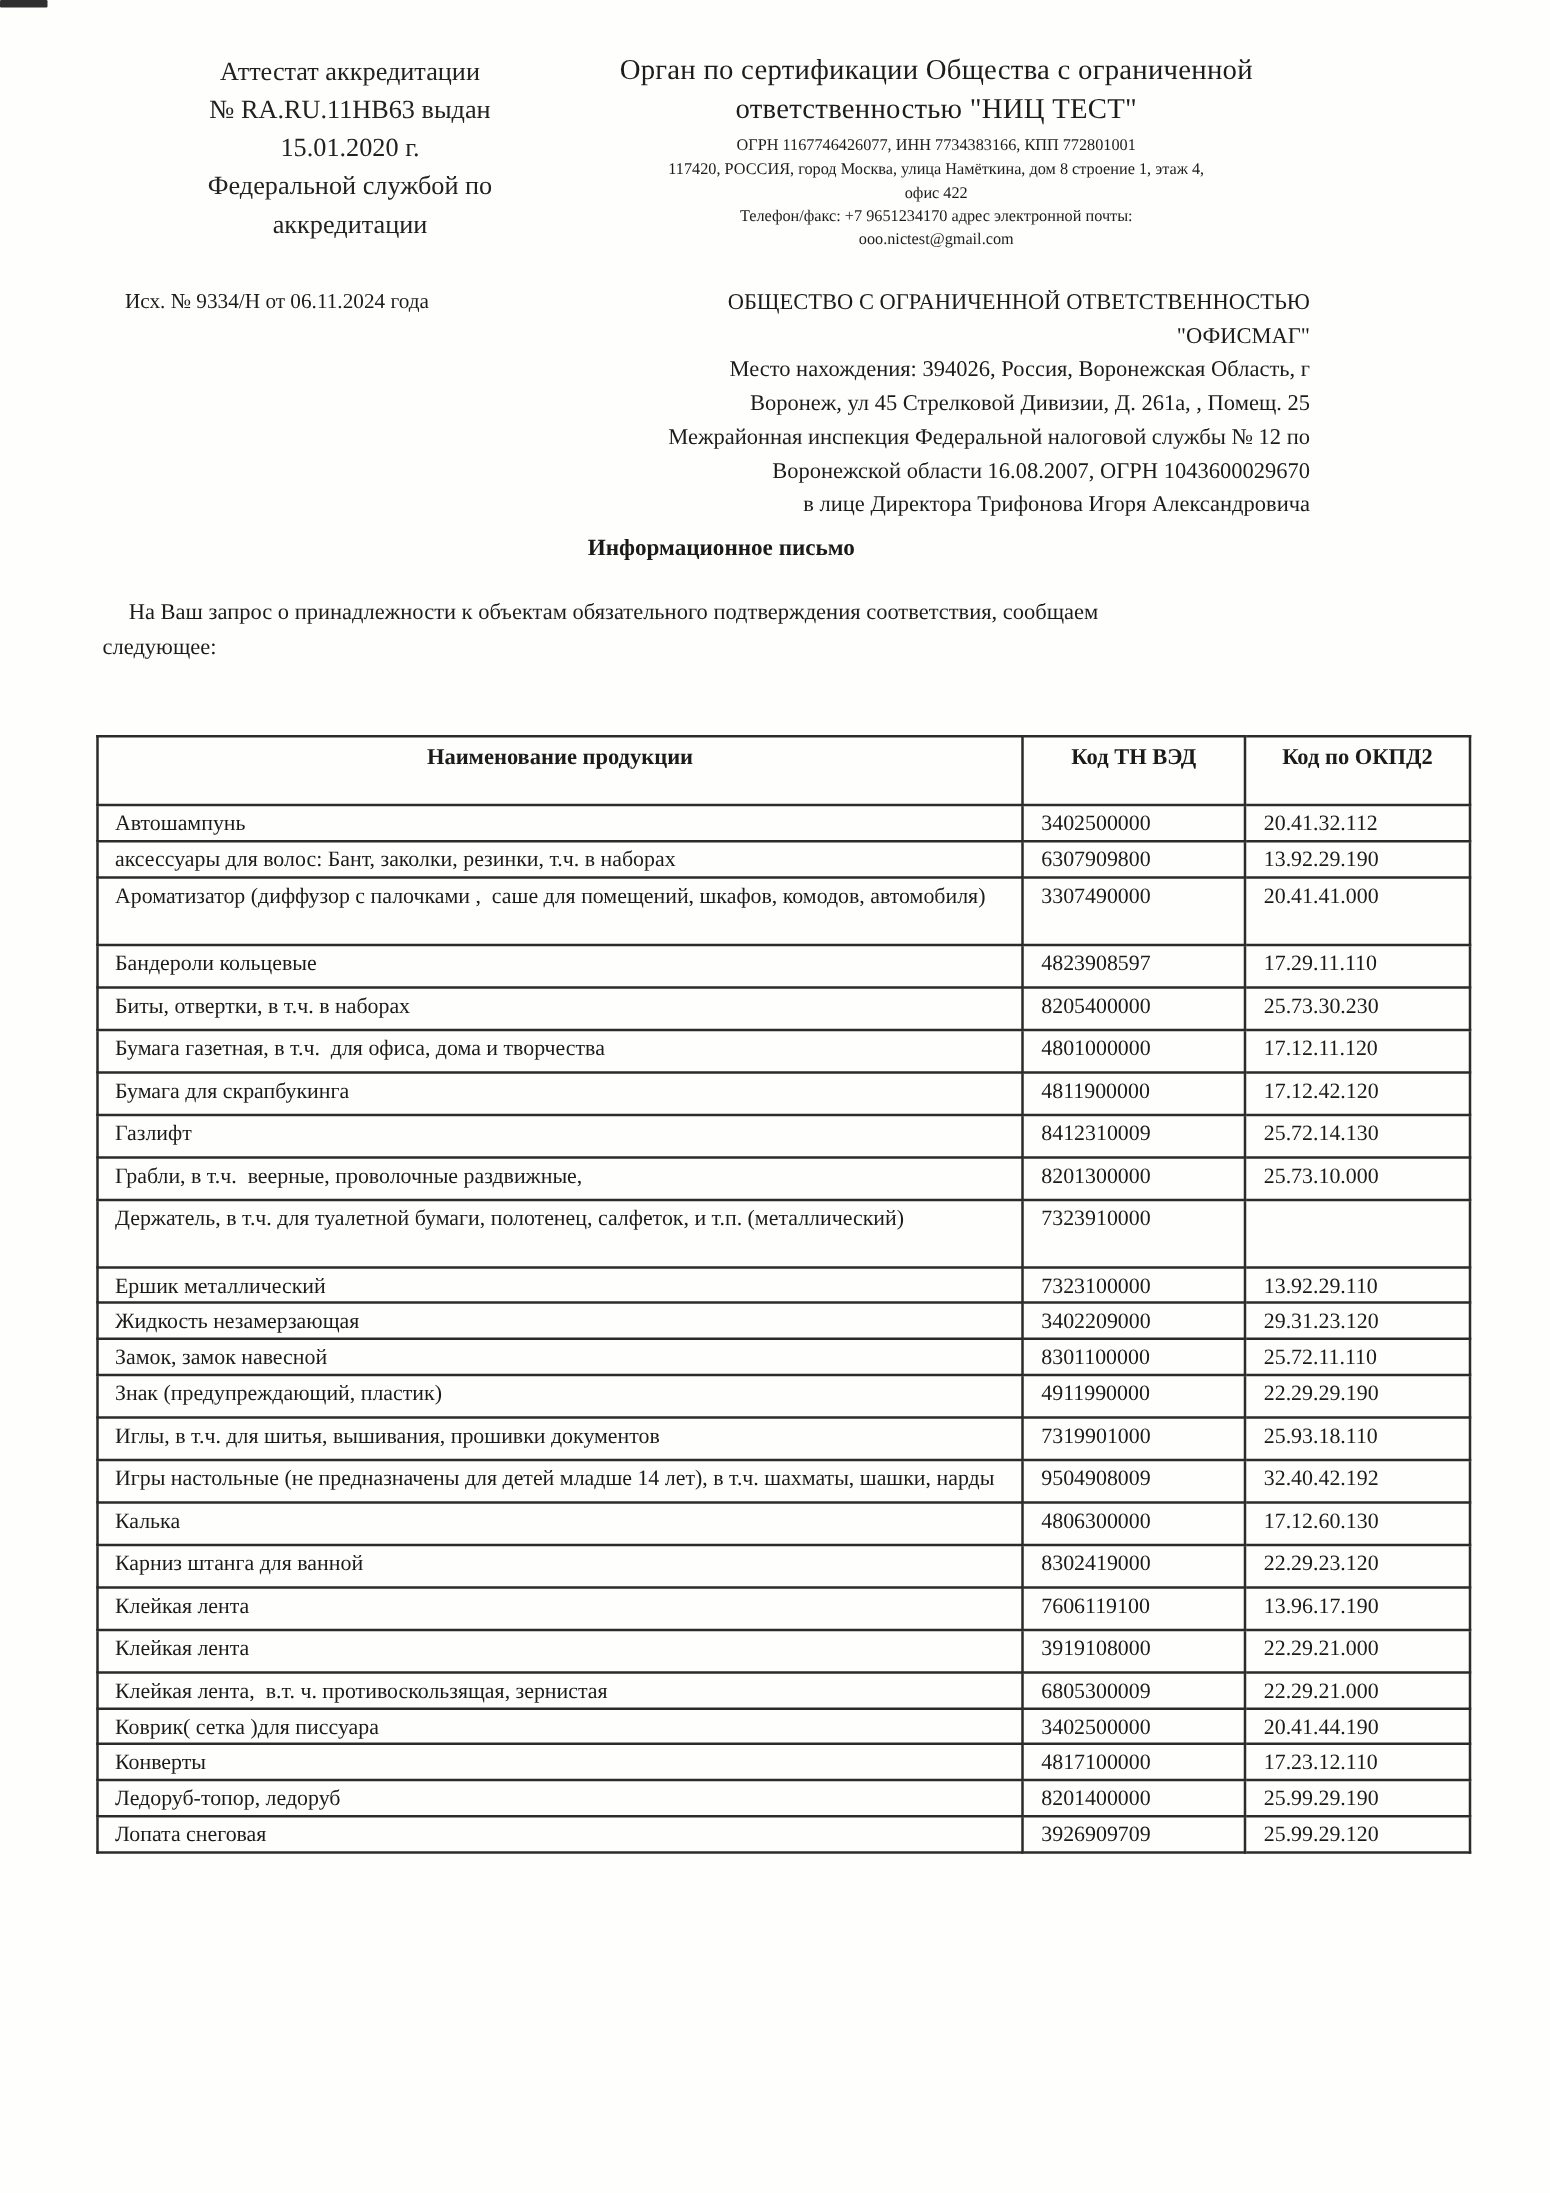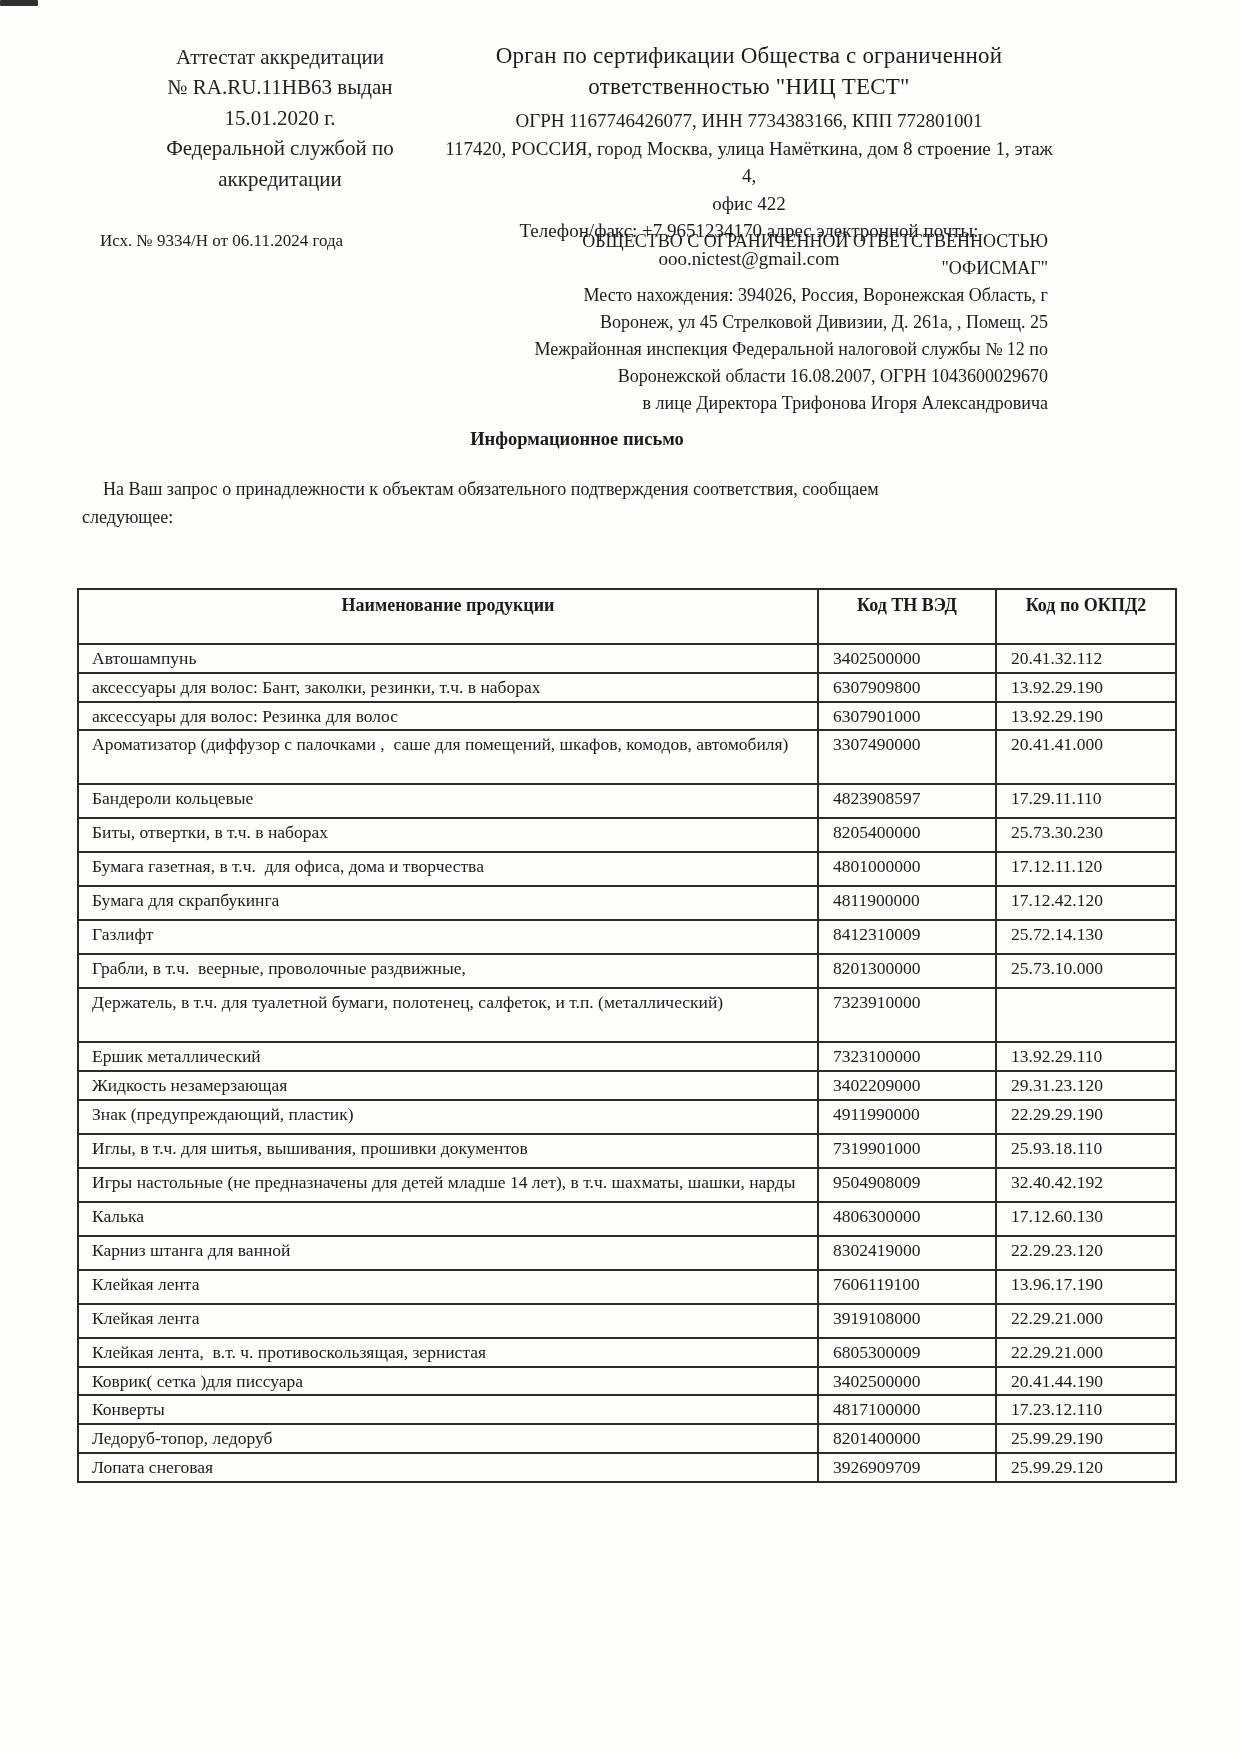--- a/index.html
+++ b/index.html
@@ -18,21 +18,21 @@
   }
   .accreditation {
     position: absolute; left: 135px; top: 42px; width: 290px;
     text-align: center; font-size: 21px; line-height: 1.45; color: #222;
   }
   .org {
     position: absolute; left: 444px; top: 40px; width: 610px;
     text-align: center; color: #1c1c1c;
   }
   .org-name { font-size: 23px; line-height: 1.35; letter-spacing: 0.2px; }
-  .org-details { margin-top: 5px; font-size: 19px; line-height: 1.45; }
+  .org-details { margin-top: 5px; font-size: 13px; line-height: 1.45; }
   .ref {
     position: absolute; left: 100px; top: 231px; font-size: 17px; color: #1c1c1c;
   }
   .recipient {
     position: absolute; left: 404px; top: 228px; width: 644px;
     text-align: right; font-size: 18px; line-height: 1.5; color: #1b1b1b;
   }
   .letter-title {
     position: absolute; left: 0; top: 429px; width: 1154px;
     text-align: center; font-weight: bold; font-size: 18.5px; color: #1a1a1a;
@@ -129,25 +129,20 @@
     <td class="c-code">3402500000</td>
     <td class="c-code">20.41.32.112</td>
   </tr>
 
   <tr class="h-s">
     <td class="c-name">аксессуары для волос: Бант, заколки, резинки, т.ч. в наборах</td>
     <td class="c-code">6307909800</td>
     <td class="c-code">13.92.29.190</td>
   </tr>
 
-  <tr class="h-s">
-    <td class="c-name">аксессуары для волос: Резинка для волос</td>
-    <td class="c-code">6307901000</td>
-    <td class="c-code">13.92.29.190</td>
-  </tr>
 
   <tr class="h-l">
     <td class="c-name">Ароматизатор (диффузор с палочками ,  саше для помещений, шкафов, комодов, автомобиля)</td>
     <td class="c-code">3307490000</td>
     <td class="c-code">20.41.41.000</td>
   </tr>
 
   <tr class="h-m">
     <td class="c-name">Бандероли кольцевые</td>
     <td class="c-code">4823908597</td>
@@ -196,20 +191,25 @@
     <td class="c-code">7323100000</td>
     <td class="c-code">13.92.29.110</td>
   </tr>
 
   <tr class="h-s">
     <td class="c-name">Жидкость незамерзающая</td>
     <td class="c-code">3402209000</td>
     <td class="c-code">29.31.23.120</td>
   </tr>
 
+  <tr class="h-s">
+    <td class="c-name">Замок, замок навесной</td>
+    <td class="c-code">8301100000</td>
+    <td class="c-code">25.72.11.110</td>
+  </tr>
 
   <tr class="h-m">
     <td class="c-name">Знак (предупреждающий, пластик)</td>
     <td class="c-code">4911990000</td>
     <td class="c-code">22.29.29.190</td>
   </tr>
 
   <tr class="h-m">
     <td class="c-name">Иглы, в т.ч. для шитья, вышивания, прошивки документов</td>
     <td class="c-code">7319901000</td>

